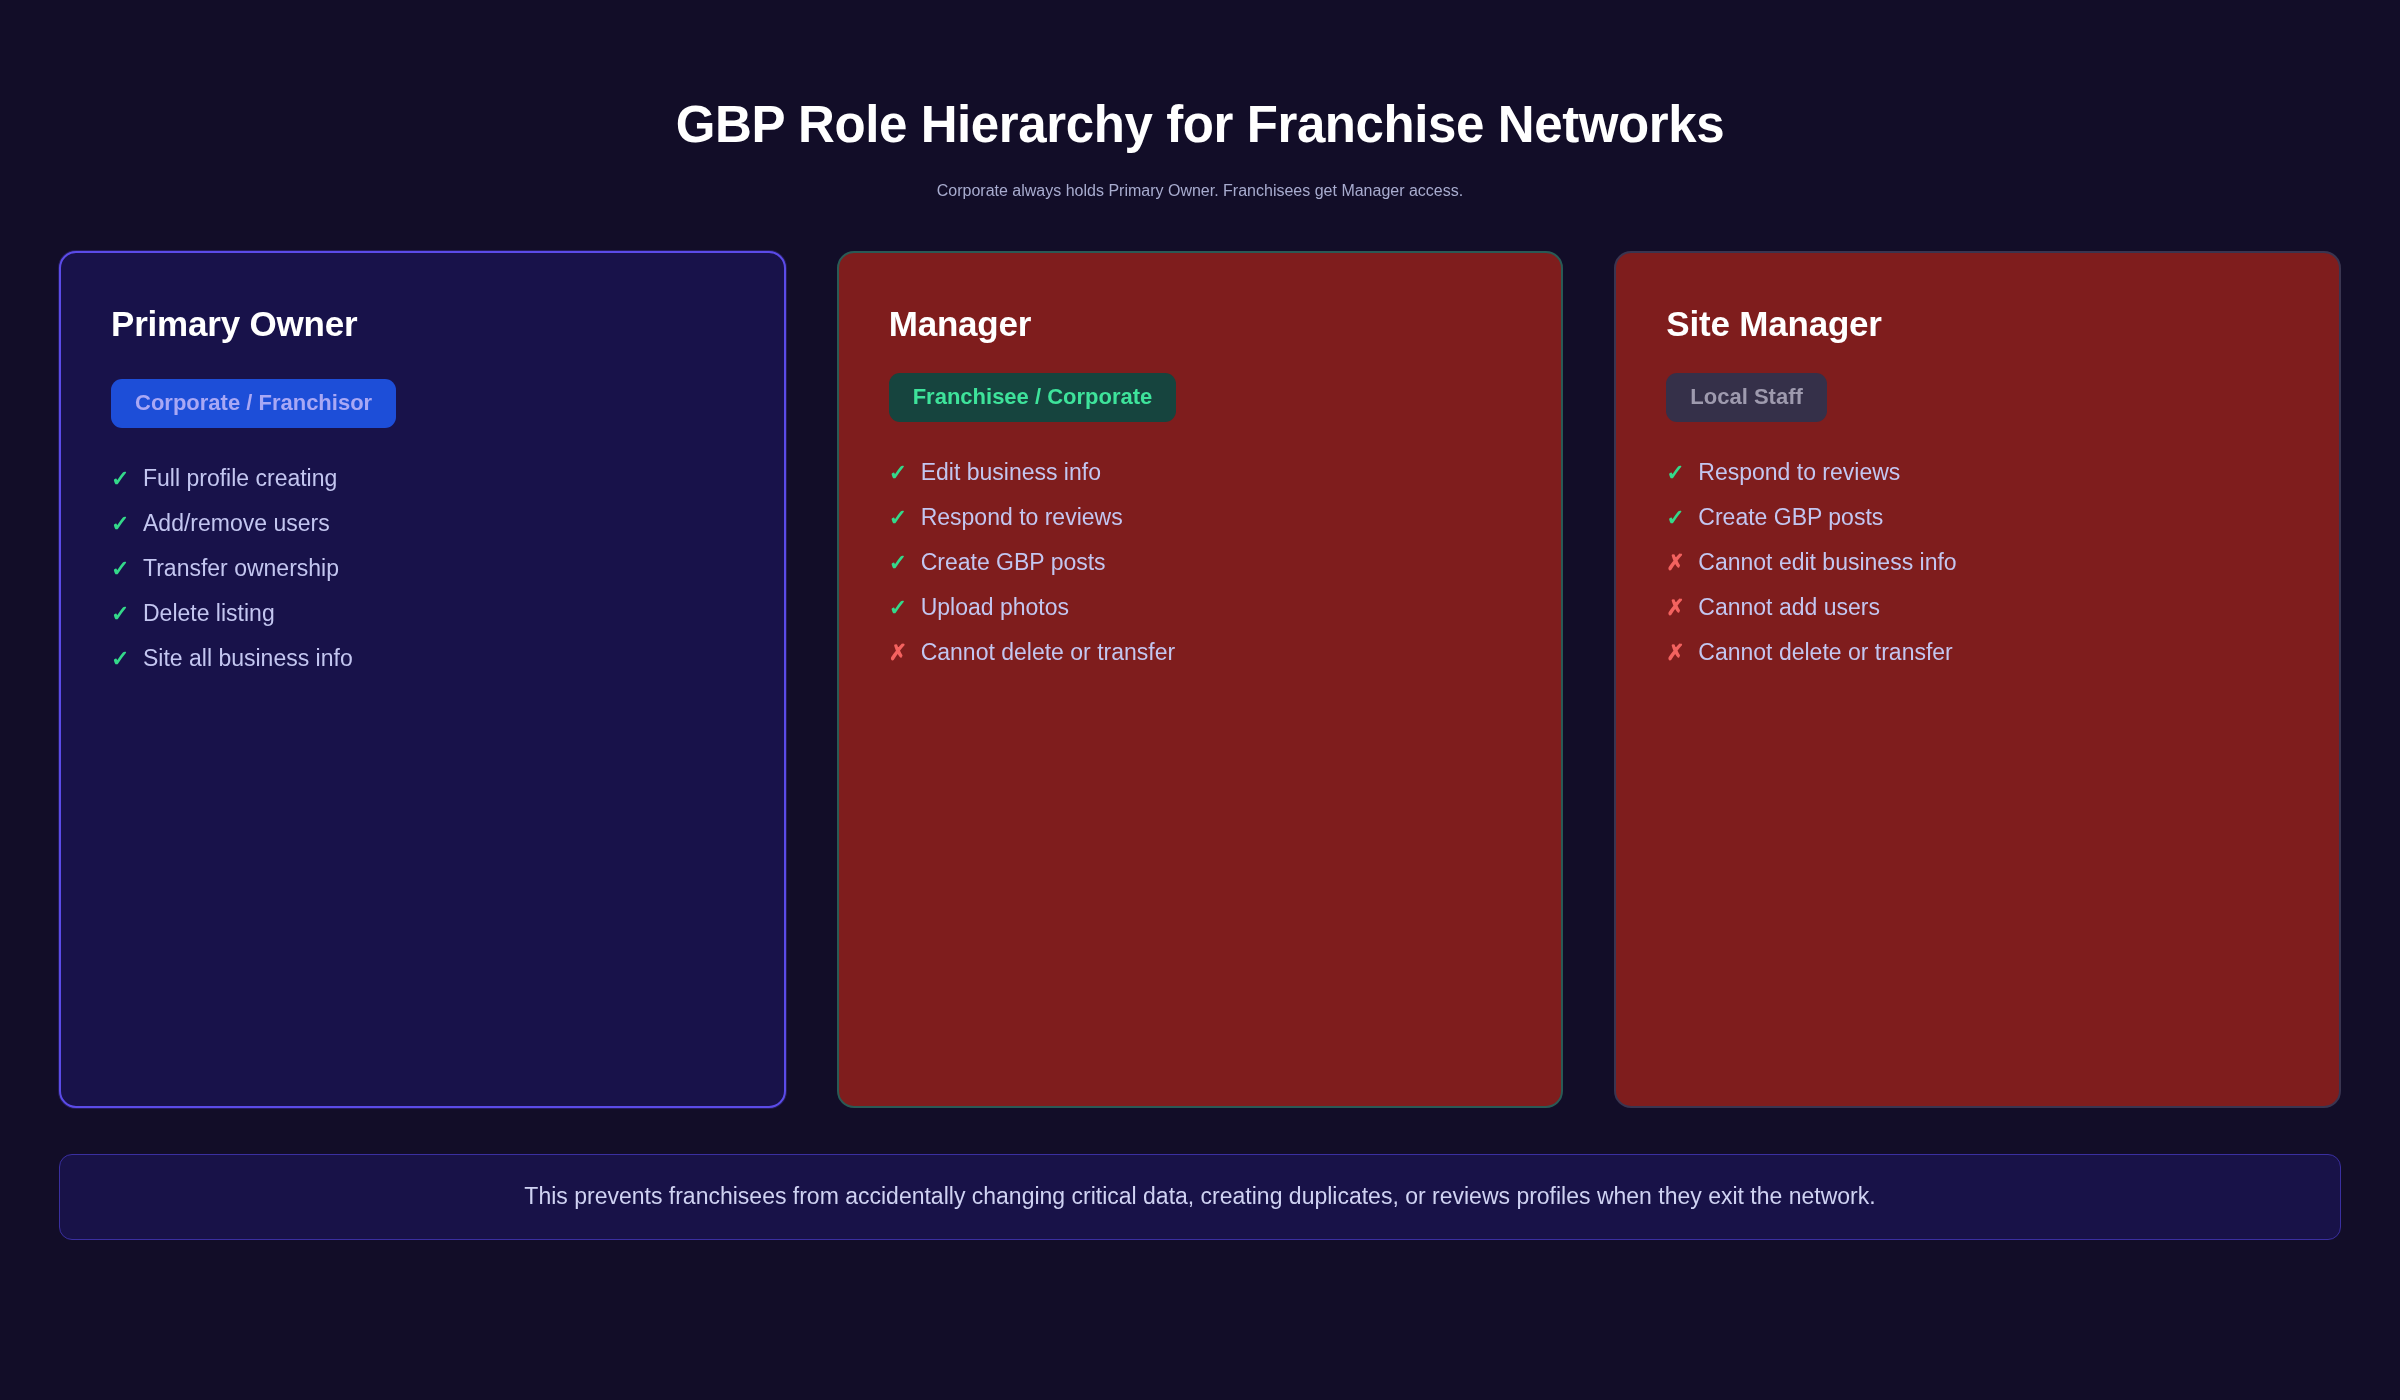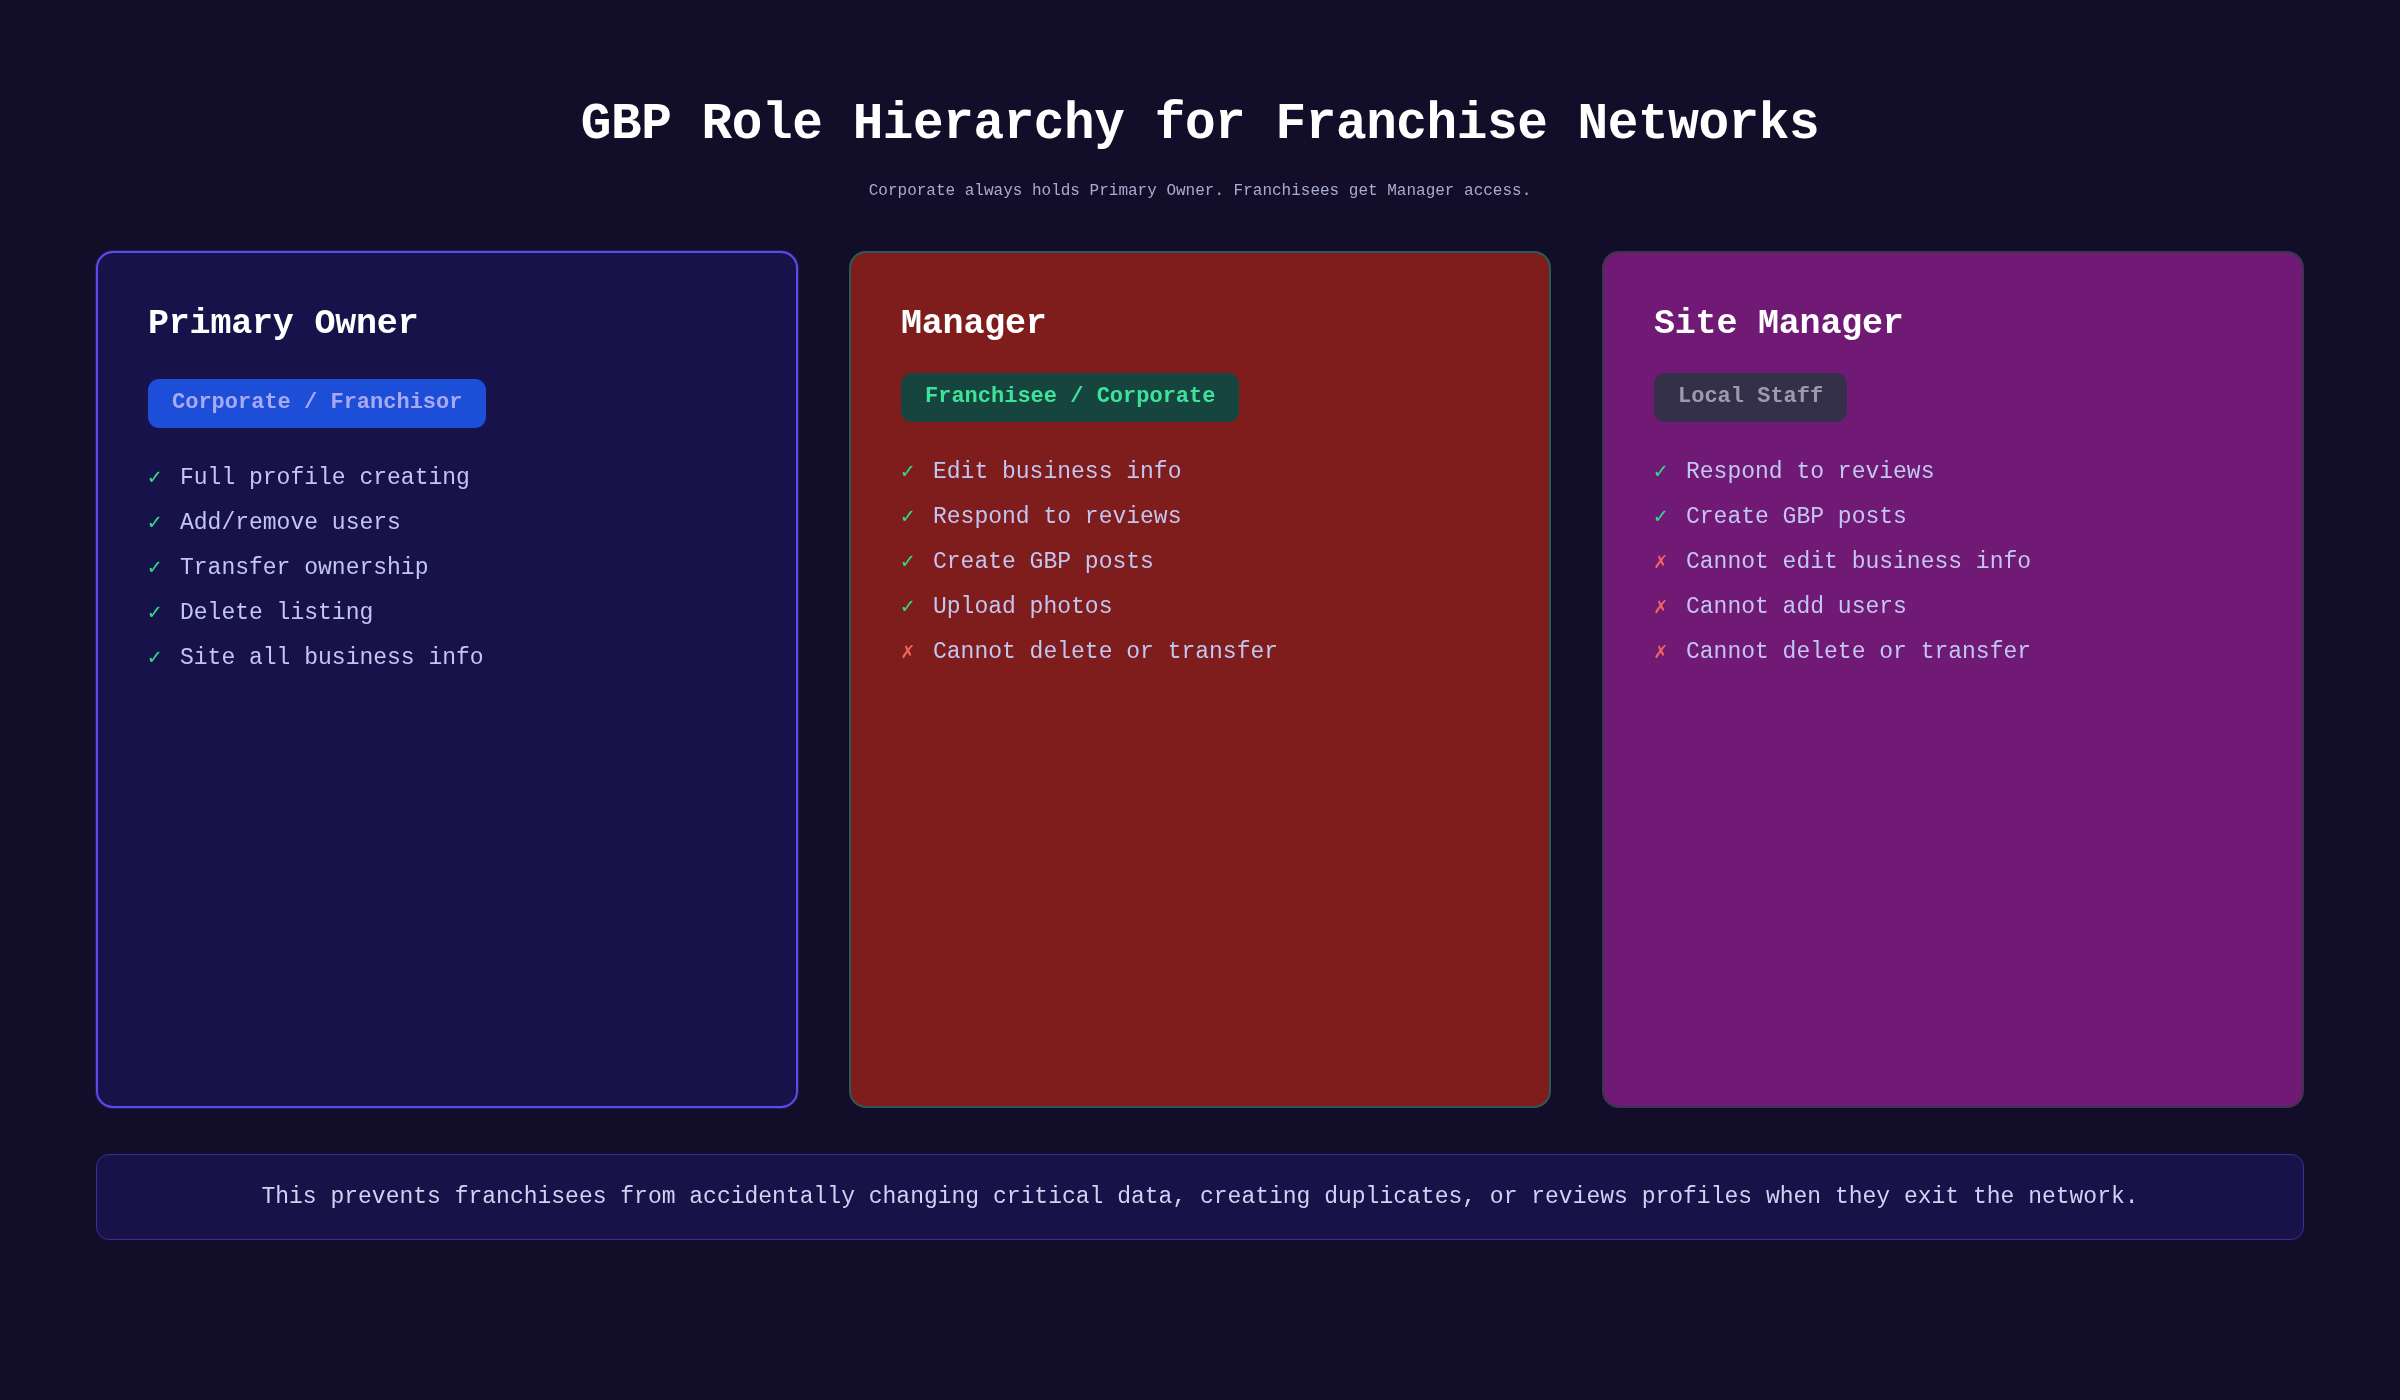--- a/index.html
+++ b/index.html
@@ -9,22 +9,21 @@
     height:1400px;
     background:#120d28;
     font-family:"Liberation Sans", sans-serif;
     overflow:hidden;
   }
 
   .page {
     width:2400px;
     height:1400px;
     position:relative;
-    padding:0 96px;
-    font-family:Liberation Mono, monospace;
+    padding:0 59px;
   }
 
   
   .header { text-align:center; padding-top:96px; }
 
   .page-title {
     font-size:51px;
     font-weight:bold;
     color:#ffffff;
     letter-spacing:-0.4px;
@@ -59,21 +58,21 @@
   .card.theme-primary {
     background:#18124a;
     border-color:#5b4be8;
     box-shadow:0 0 0 1px rgba(91,75,232,0.25);
   }
   .card.theme-manager {
     background:#7f1d1d;
     border-color:#2a5a55;
   }
   .card.theme-site {
-    background:#701a75;
+    background:#7f1d1d;
     border-color:#3a3550;
   }
 
   .card-title {
     font-size:35px;
     font-weight:bold;
     color:#ffffff;
     line-height:1.1;
     letter-spacing:-0.2px;
   }

